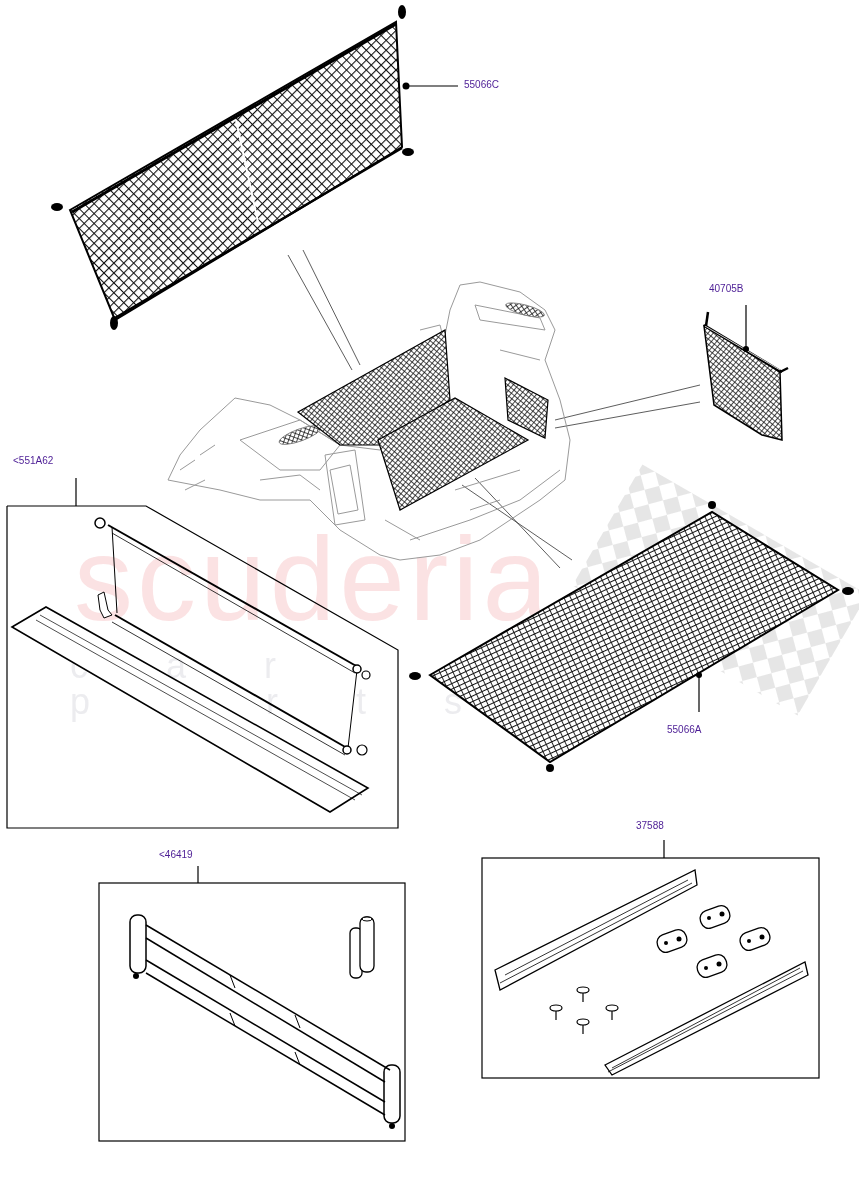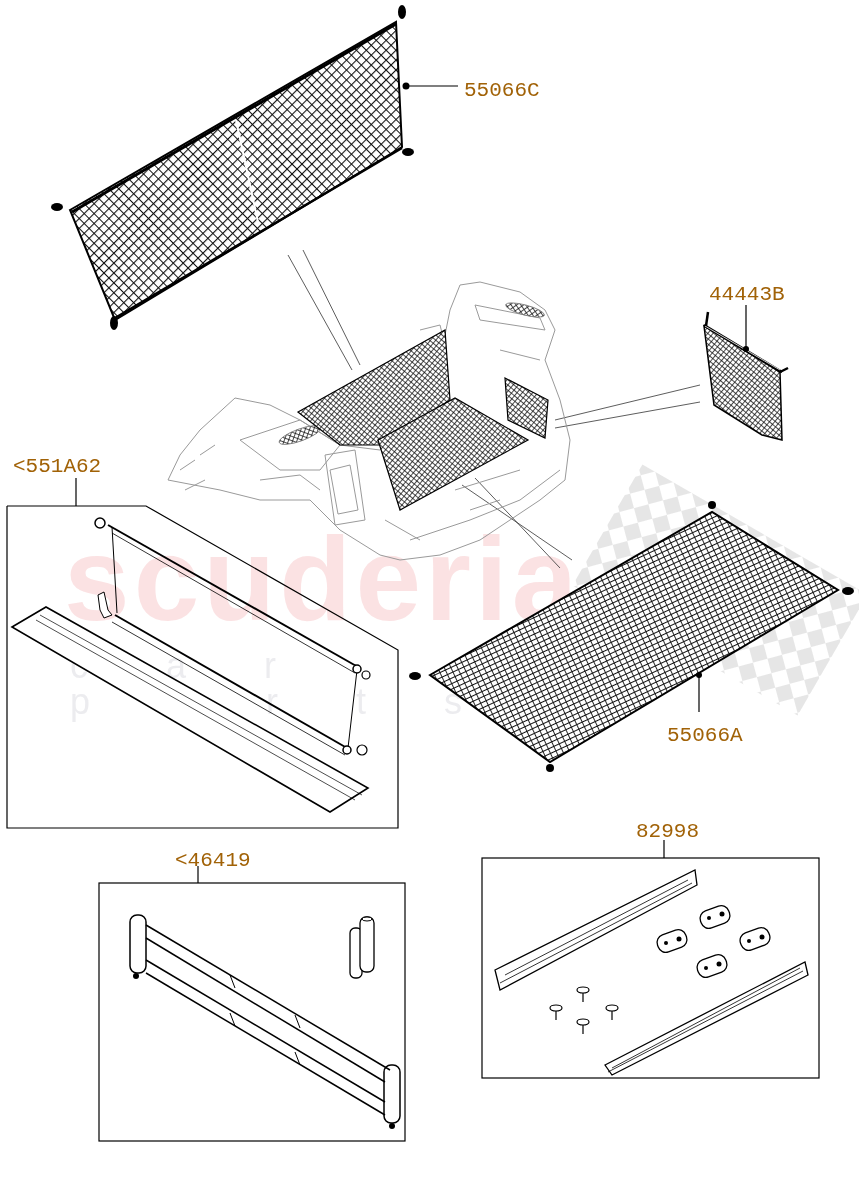--- a/index.html
+++ b/index.html
@@ -1,22 +1,22 @@
 <!DOCTYPE html>
 <html><head>
 <meta charset="utf-8">
 <style>
   html, body { margin: 0; padding: 0; background: #ffffff; }
   body { width: 859px; height: 1200px; position: relative; overflow: hidden;
          font-family: "Liberation Sans", sans-serif; }
   #stage { position: absolute; left: 0; top: 0; width: 859px; height: 1200px; }
-  .callout { position: absolute; font-family: Liberation Mono, monospace;
-             font-size: 21px; color: #a16207; white-space: nowrap; line-height: 1; }
-  .wm-main { position: absolute; left: 64px; top: 520px; font-family: "Liberation Sans", sans-serif;
-             font-size: 118px; font-weight: bold; color: rgba(240,150,155,0.28); letter-spacing: 4px;
+  .callout { position: absolute; font-family: Liberation Sans, sans-serif;
+             font-size: 10px; color: #4c1d95; white-space: nowrap; line-height: 1; }
+  .wm-main { position: absolute; left: 74px; top: 520px; font-family: "Liberation Sans", sans-serif;
+             font-size: 118px; font-weight: normal; color: rgba(240,150,155,0.28); letter-spacing: 4px;
              line-height: 1; pointer-events: none; }
   .wm-sub { position: absolute; left: 70px; top: 648px; font-family: "Liberation Sans", sans-serif;
             font-size: 36px; color: rgba(170,170,180,0.22); letter-spacing: 78px; line-height: 1;
             pointer-events: none; }
 </style>
 </head>
 <body>
 
 <div id="stage">
 
@@ -191,18 +191,18 @@
       <path d="M146,973 L385,1115" stroke="#000" stroke-width="1.5" fill="none"></path>
       <path d="M230,975 L235,988 M295,1015 L300,1028 M230,1013 L235,1026 M295,1052 L300,1065" stroke="#000" stroke-width="1" fill="none"></path>
 
       <rect x="350" y="928" width="12" height="50" rx="5" fill="#fff" stroke="#000" stroke-width="1.3"></rect>
       <rect x="360" y="917" width="14" height="55" rx="6" fill="#fff" stroke="#000" stroke-width="1.3"></rect>
       <ellipse cx="367" cy="919" rx="5" ry="2" fill="#fff" stroke="#000"></ellipse>
     </g>
   </svg>
 
   <div class="callout" style="left:464px;top:80px;">55066C</div>
-  <div class="callout" style="left:709px;top:284px;">44443B</div>
+  <div class="callout" style="left:709px;top:284px;">40705B</div>
   <div class="callout" style="left:13px;top:456px;">&lt;551A62</div>
   <div class="callout" style="left:667px;top:725px;">55066A</div>
-  <div class="callout" style="left:636px;top:821px;">82998</div>
-  <div class="callout" style="left:175px;top:850px;">&lt;46419</div>
+  <div class="callout" style="left:636px;top:821px;">37588</div>
+  <div class="callout" style="left:159px;top:850px;">&lt;46419</div>
 </div>
 
 </body></html>

